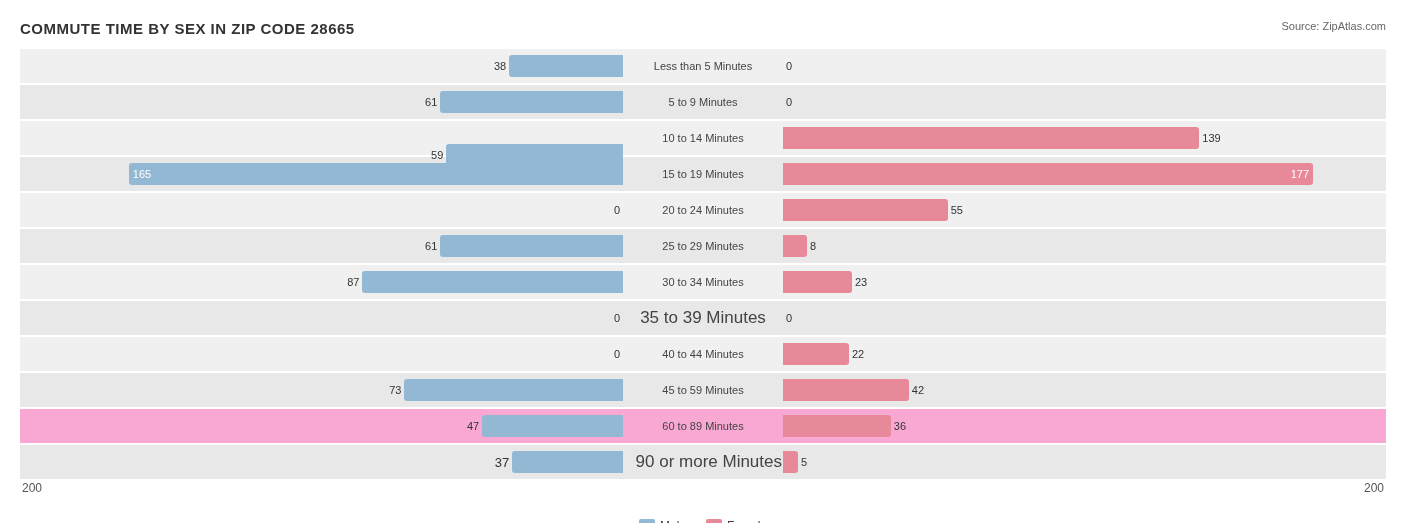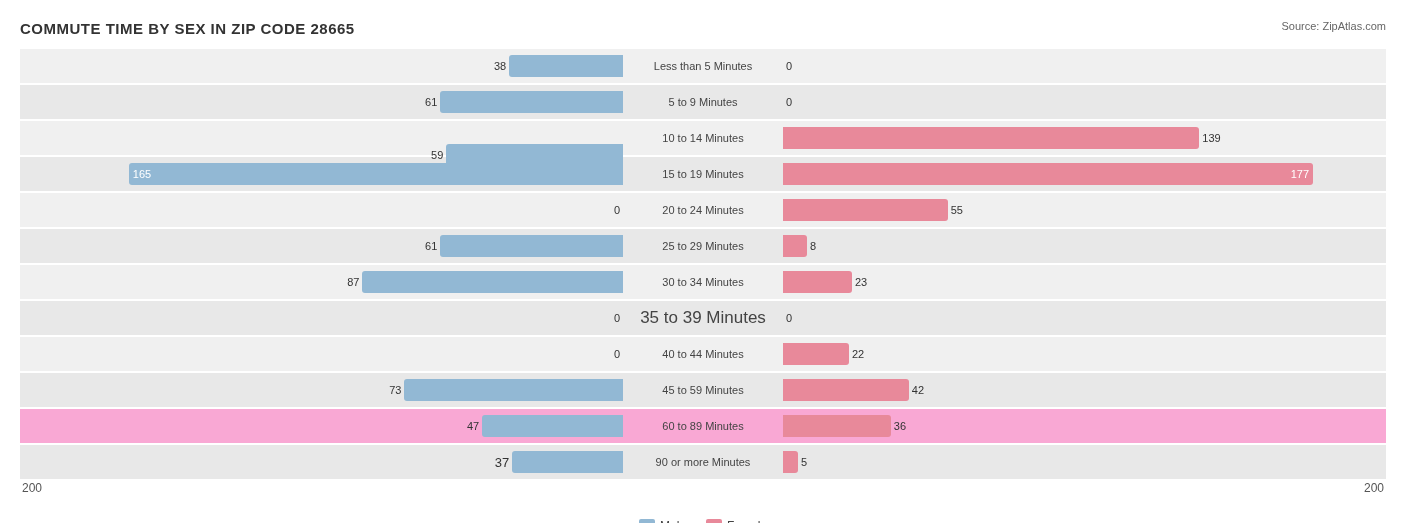--- a/index.html
+++ b/index.html
@@ -215,21 +215,21 @@
             <span style="font-size: 11px; color: rgb(51, 51, 51); position: absolute; left: calc(100% + 3px); white-space: nowrap;">36</span>
           </div>
         </div>
       </div>
       <div style="display: flex; align-items: center; height: 34px; margin-bottom: 2px; background: rgb(232, 232, 232); padding: 0px 4px;">
         <div style="flex: 1 1 0%; display: flex; justify-content: flex-end; align-items: center; height: 22px; position: relative;">
           <div style="background: rgb(146, 184, 212); height: 22px; width: 18.5%; border-radius: 3px 0px 0px 3px; position: relative; display: flex; align-items: center; min-width: 2px;">
             <span style="font-size: 13px; color: rgb(51, 51, 51); position: absolute; right: calc(100% + 3px); white-space: nowrap;">37</span>
           </div>
         </div>
-        <div style="width: 160px; min-width: 160px; text-align: center; font-size: 11px; color: rgb(68, 68, 68); flex-shrink: 0; padding: 0px 1px;">90 or more Minutes</div>
+        <div style="width: 160px; min-width: 160px; text-align: right; font-size: 17px; color: rgb(68, 68, 68); flex-shrink: 0; padding: 0px 1px;">90 or more Minutes</div>
         <div style="flex: 1 1 0%; display: flex; justify-content: flex-start; align-items: center; height: 22px; position: relative;">
           <div style="background: rgb(232, 137, 154); height: 22px; width: 2.5%; border-radius: 0px 3px 3px 0px; position: relative; display: flex; align-items: center; min-width: 2px;">
             <span style="font-size: 11px; color: rgb(51, 51, 51); position: absolute; left: calc(100% + 3px); white-space: nowrap;">5</span>
           </div>
         </div>
       </div>
     </div>
 
   <div class="axis-labels">
     <span>200</span>

